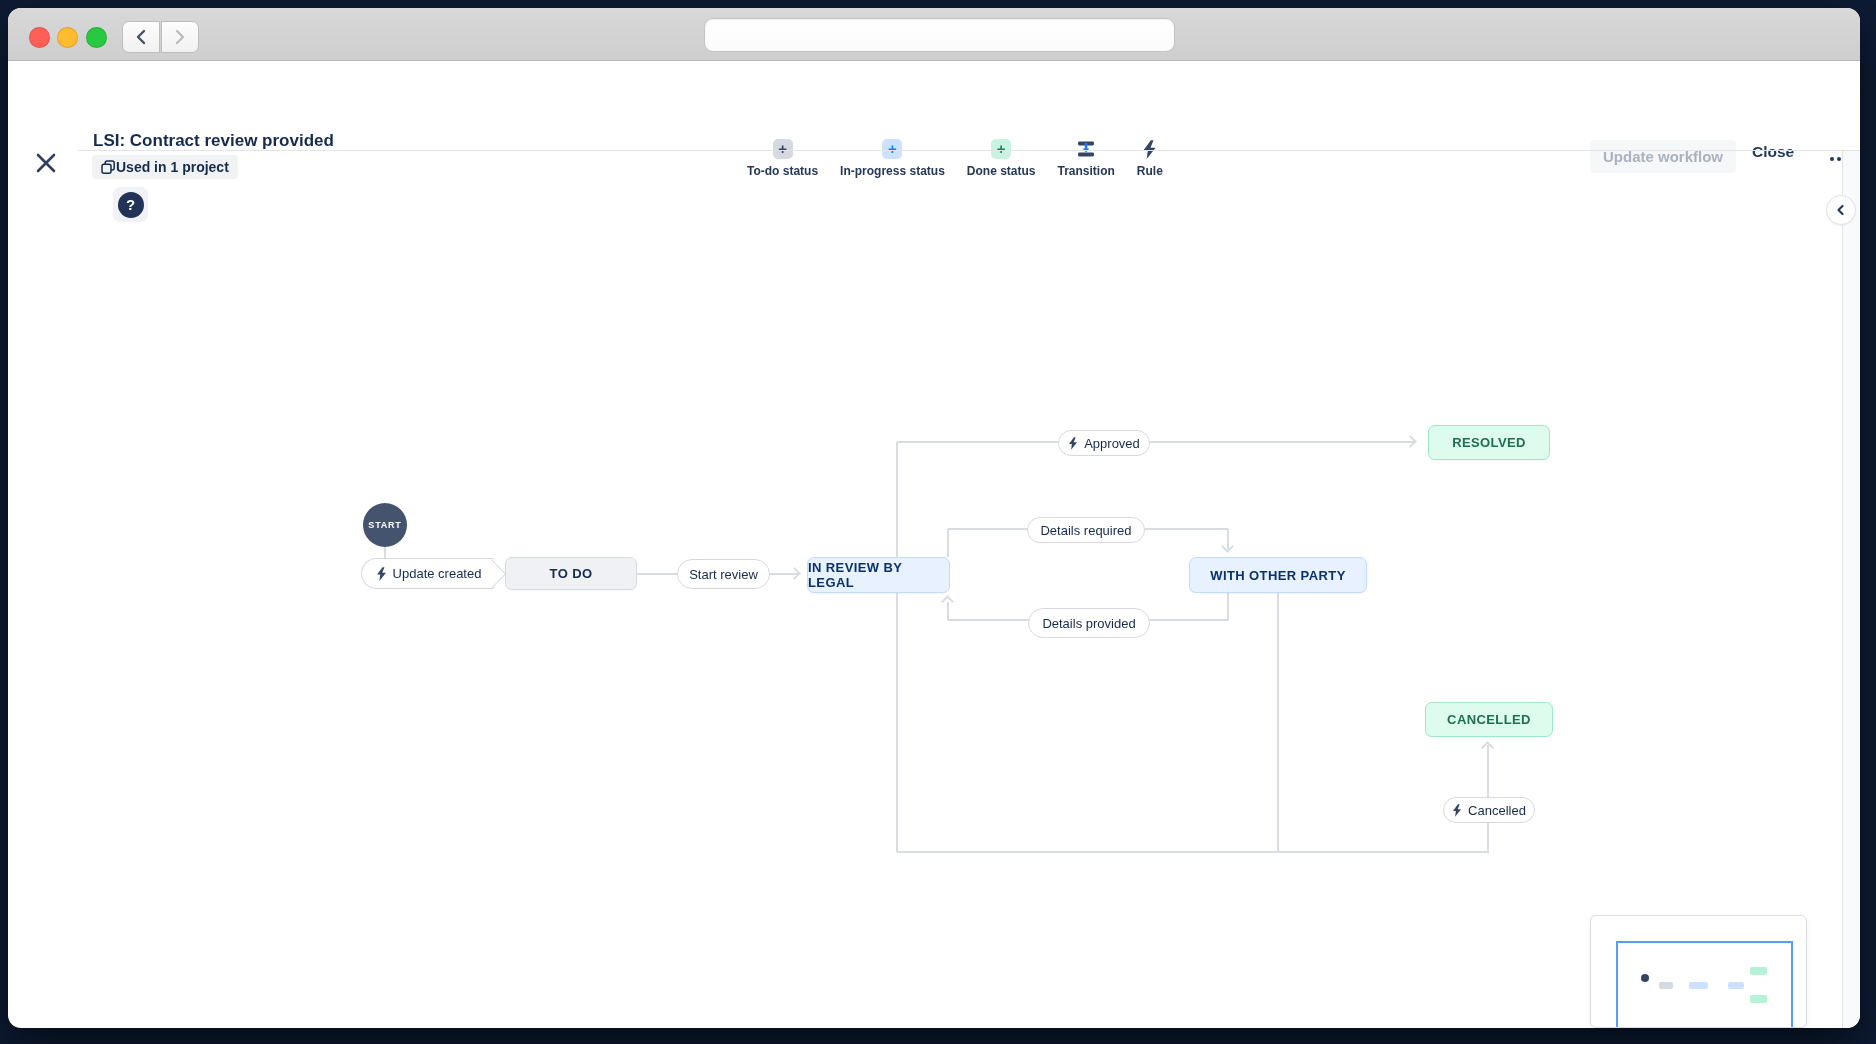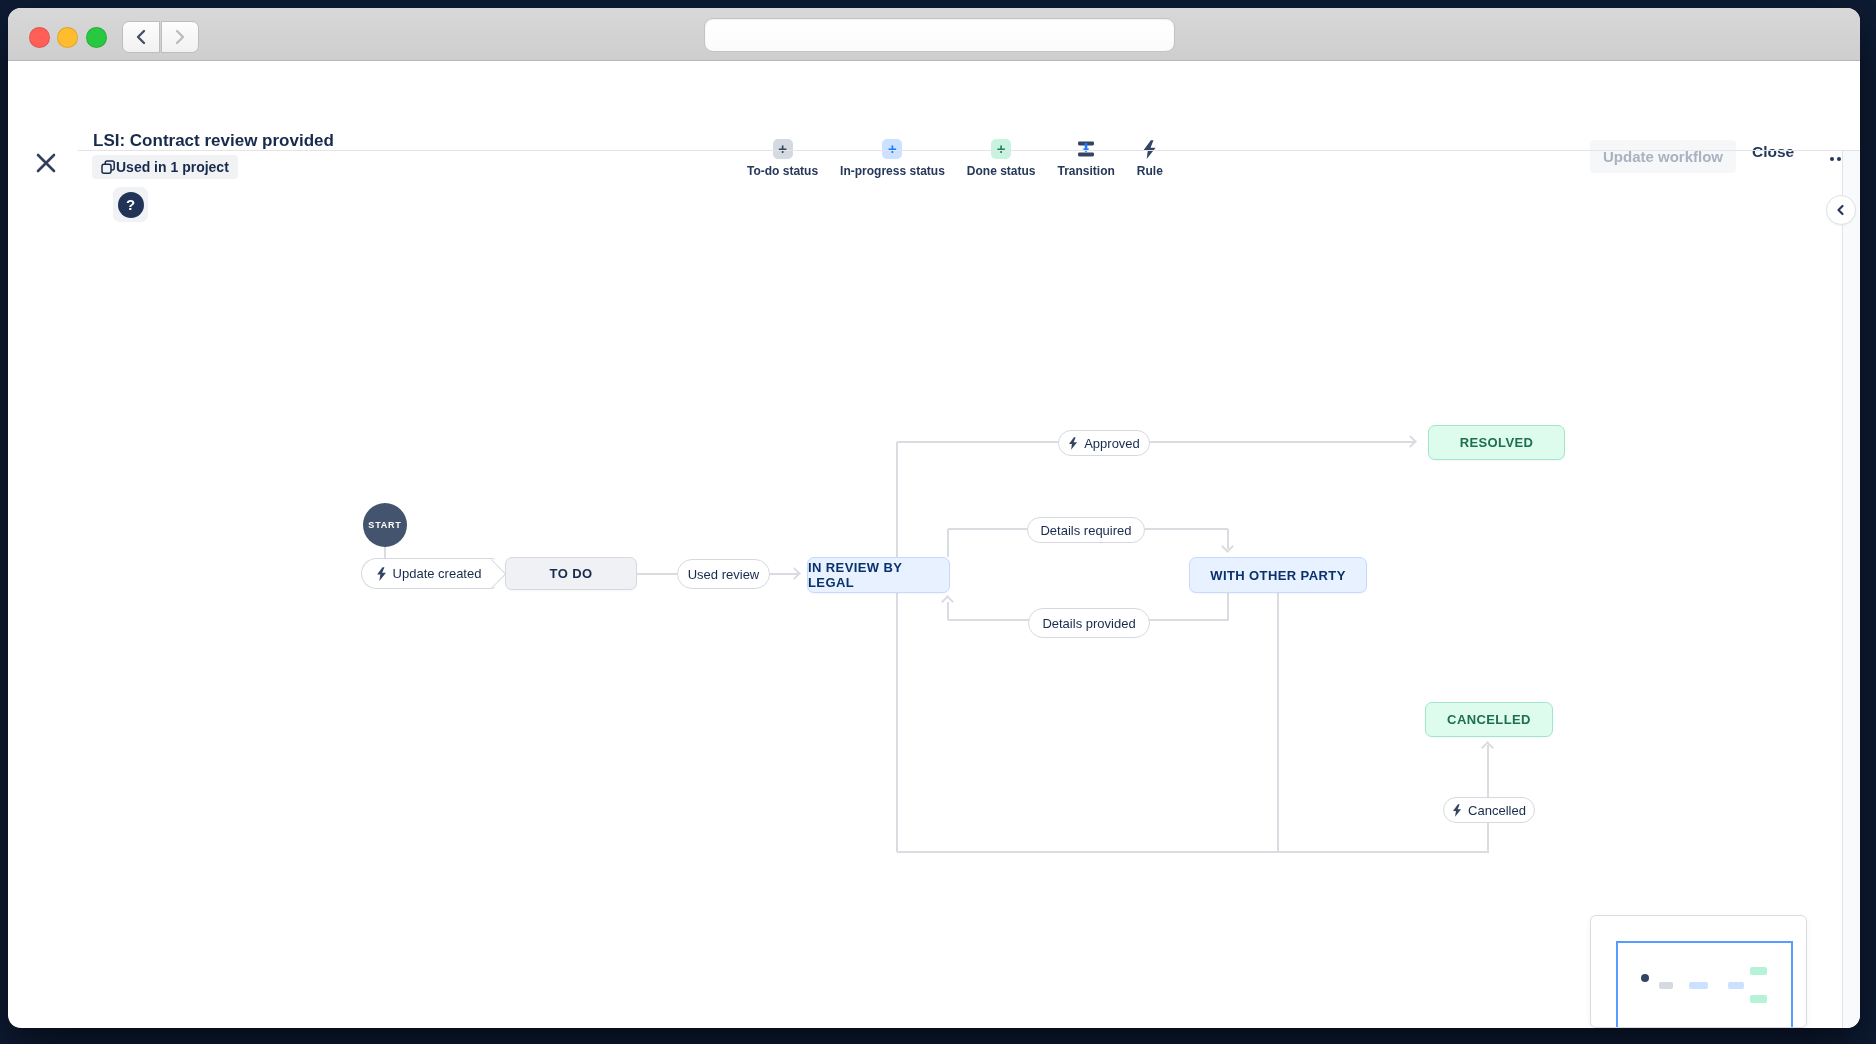--- a/index.html
+++ b/index.html
@@ -217,31 +217,31 @@
   <div class="line v" style="left:888px;top:585px;height:259px"></div>
   <div class="line v" style="left:1269px;top:585px;height:259px"></div>
   <div class="line h" style="left:889px;top:843px;width:592px"></div>
   <div class="line v" style="left:1479px;top:737px;height:107px"></div>
   <div class="chev" style="left:1475px;top:735px;transform:rotate(-45deg)"></div>
 
   <div class="start-node">START</div>
   <div class="status todo" style="left:497px;top:549px;width:132px;height:33px">TO DO</div>
   <div class="status inprog" style="left:799px;top:549px;width:143px;height:36px">IN REVIEW BY LEGAL</div>
   <div class="status inprog" style="left:1181px;top:549px;width:178px;height:36px">WITH OTHER PARTY</div>
-  <div class="status done" style="left:1420px;top:417px;width:137px;height:35px">RESOLVED</div>
+  <div class="status done" style="left:1420px;top:417px;width:122px;height:35px">RESOLVED</div>
   <div class="status done" style="left:1417px;top:694px;width:128px;height:35px">CANCELLED</div>
 
   <div class="pill pointed" style="left:353px;top:550px;width:134px;height:31px">
     <svg class="bolt" width="11" height="14" viewBox="0 0 12 15">
       <path d="M7.1 0 L1.2 8 H4.7 L3.7 15 L10.9 6 H6.8 L9.2 0 Z" fill="#344563"></path>
     </svg>
     <span>Update created</span>
   </div>
   <div class="pill" style="left:669px;top:551px;width:93px;height:30px">
-    <span>Used review</span>
+    <span>Start review</span>
   </div>
   <div class="pill" style="left:1050px;top:422px;width:92px;height:26px">
     <svg class="bolt" width="10" height="13" viewBox="0 0 12 15">
       <path d="M7.1 0 L1.2 8 H4.7 L3.7 15 L10.9 6 H6.8 L9.2 0 Z" fill="#344563"></path>
     </svg>
     <span>Approved</span>
   </div>
   <div class="pill" style="left:1019px;top:509px;width:118px;height:26px">
     <span>Details required</span>
   </div>

